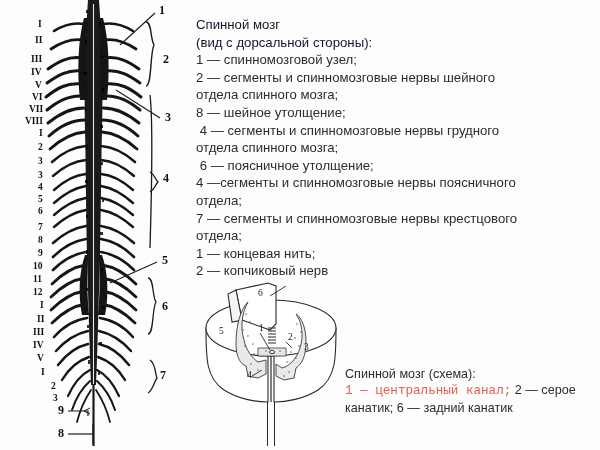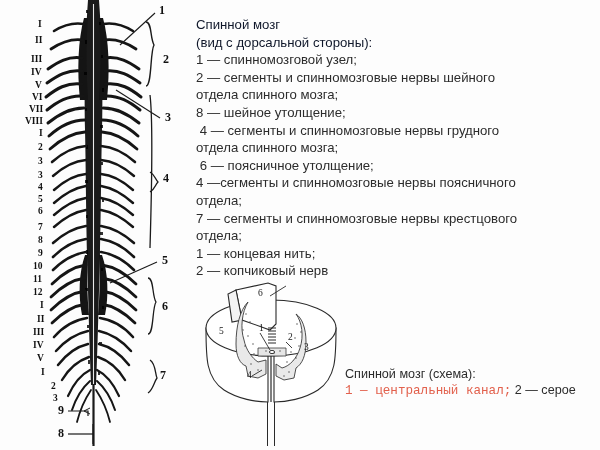--- a/index.html
+++ b/index.html
@@ -357,15 +357,16 @@
           <text x="92" y="62" class="cs-label" font-size="9.5">2</text>
           <text x="108" y="72" class="cs-label" font-size="9.5">3</text>
           <text x="51" y="100" class="cs-label" font-size="9.5">4</text>
         </g>
     </svg>
   </div>
 
   <div id="caption-scheme">
     <div>Спинной мозг (схема):</div>
     <div><span class="red">1 — центральный канал;</span><span> 2 — серое</span></div>
+    <div>канатик; 6 — задний канатик</div>
   </div>
 
 </div>
 
 </body></html>

